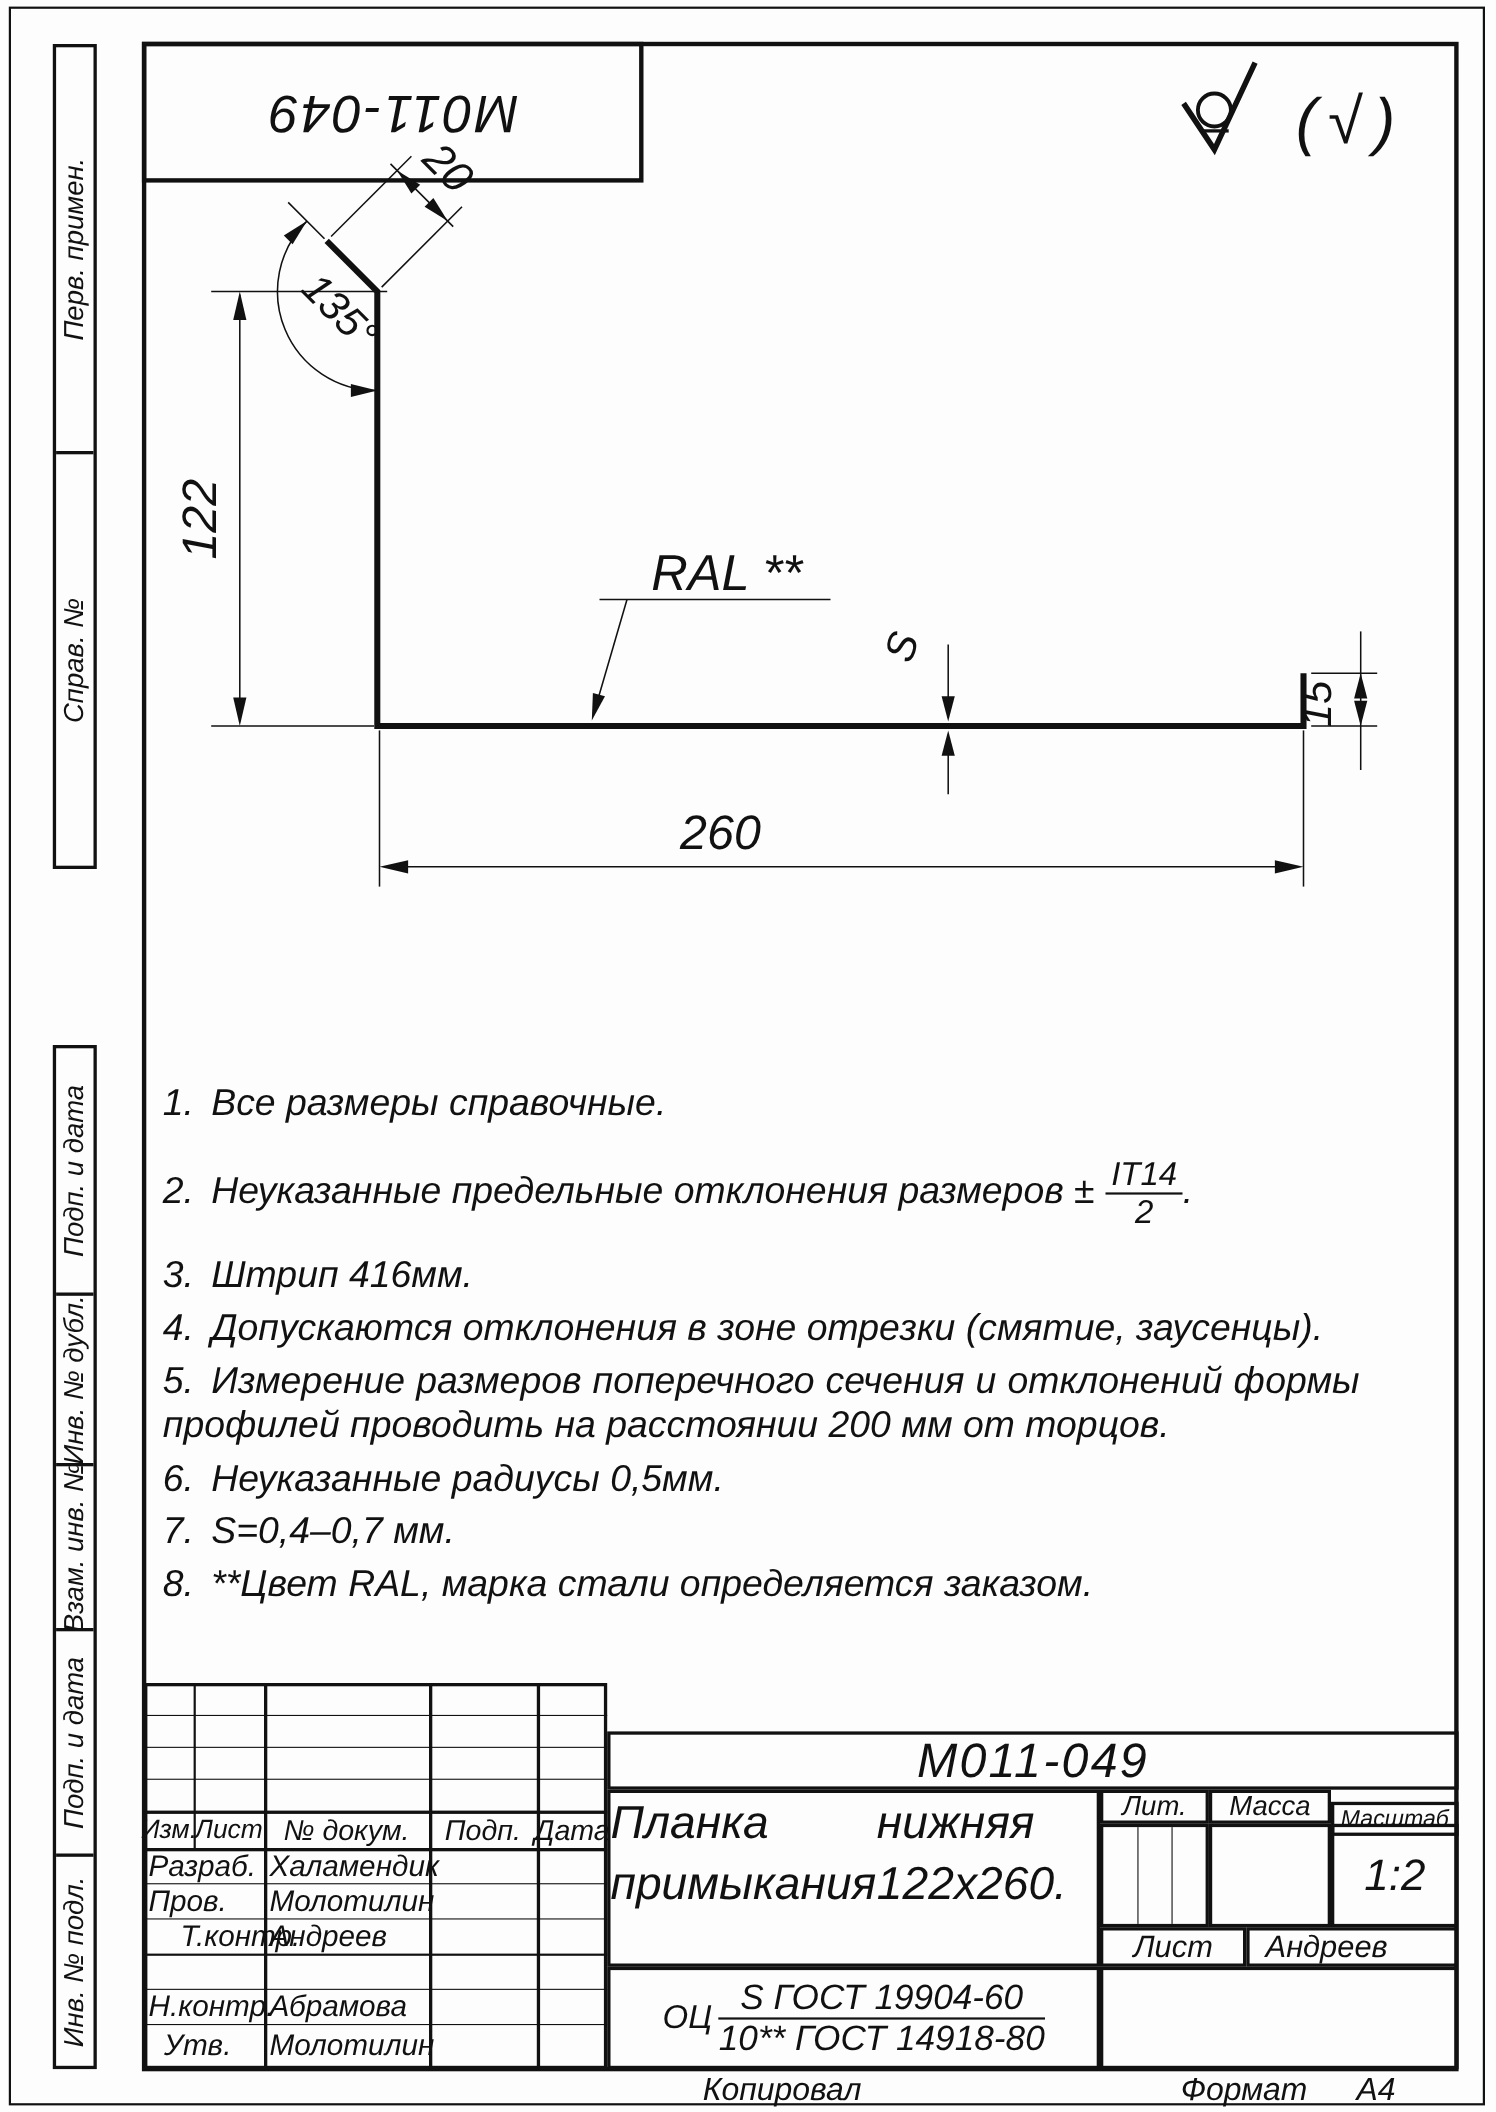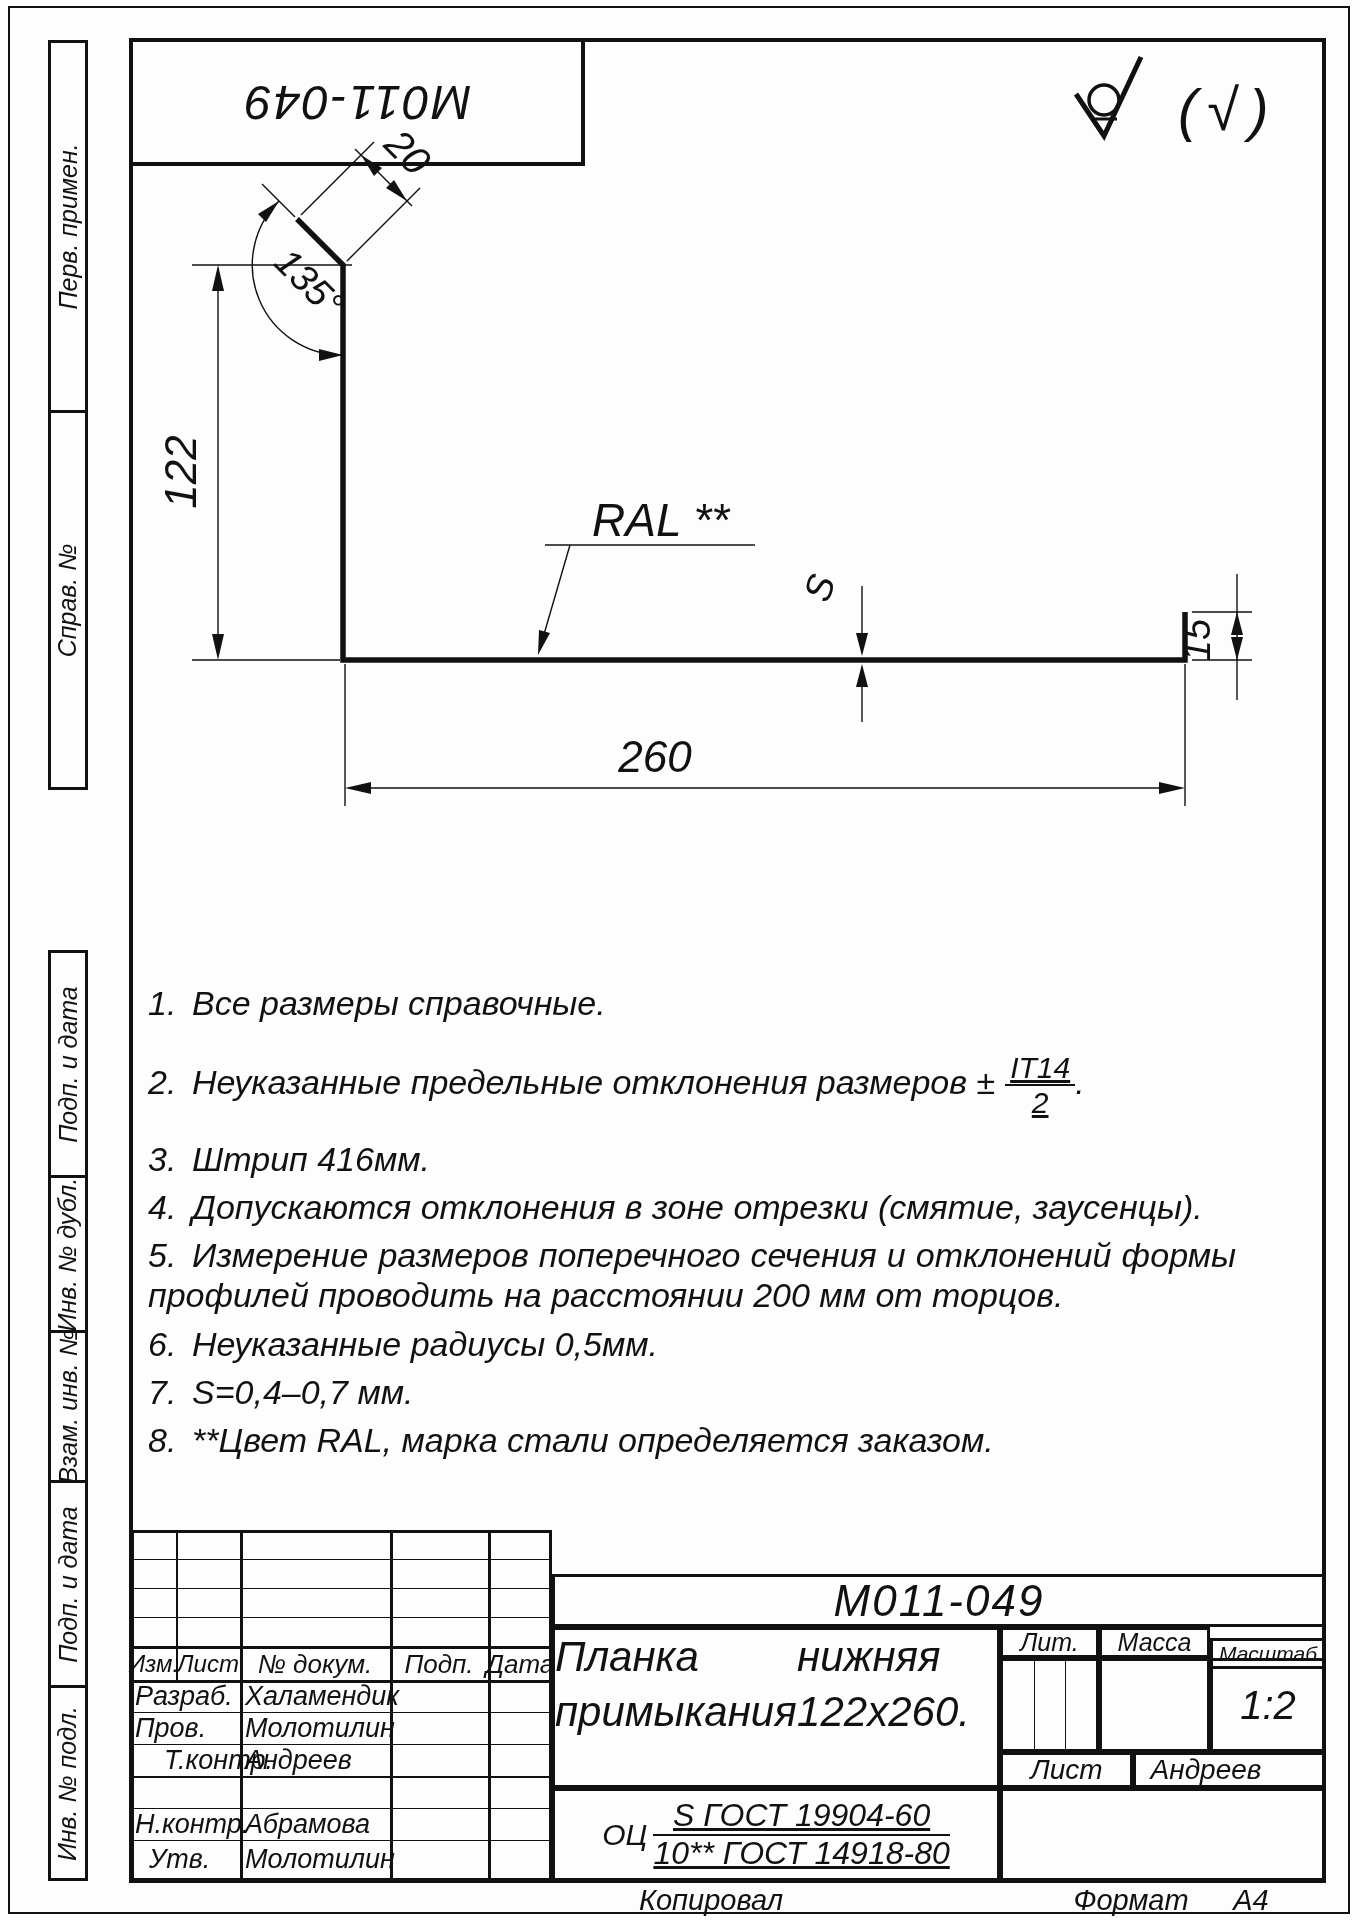--- a/index.html
+++ b/index.html
@@ -13,21 +13,21 @@
   #top-desig-box span{transform:rotate(180deg);font-style:italic;font-size:48px;letter-spacing:2px;}
   .mbox{position:absolute;border:3px solid #111;}
   .mcell{position:absolute;left:0;width:100%;border-bottom:3px solid #111;display:flex;align-items:center;justify-content:center;overflow:hidden;}
   .mcell:last-child{border-bottom:none;}
   .mcell span{transform:rotate(-90deg);white-space:nowrap;font-style:italic;font-size:25px;}
   
   #notes{position:absolute;left:148px;top:975px;width:1088px;font-style:italic;font-size:34px;line-height:1.18;}
   .note{text-align:justify;margin-top:8px;}
   .note .num{display:inline-block;min-width:44px;}
   .frac{display:inline-flex;flex-direction:column;text-align:center;vertical-align:middle;
-        font-size:30px;line-height:1.1;margin-left:10px;text-decoration:underline;}
+        font-size:30px;line-height:1.1;margin-left:10px;}
   .frac .ftop{border-bottom:2px solid #111;padding:0 5px;}
   
   #titleblock{position:absolute;left:131px;top:1530px;width:1195px;height:351px;font-style:italic;}
   .tb{position:absolute;border:3px solid #111;}
   .tbthin{position:absolute;background:#111;}
   .tbtext{position:absolute;display:flex;align-items:center;justify-content:center;white-space:nowrap;}
   #tb-desig{left:421px;top:44px;width:774px;height:53px;display:flex;align-items:center;justify-content:center;
             font-size:44px;letter-spacing:2px;}
   #tb-name{left:421px;top:97px;width:448px;height:161px;display:flex;flex-direction:row;
            align-items:flex-start;justify-content:center;font-size:42px;line-height:1.3;}

